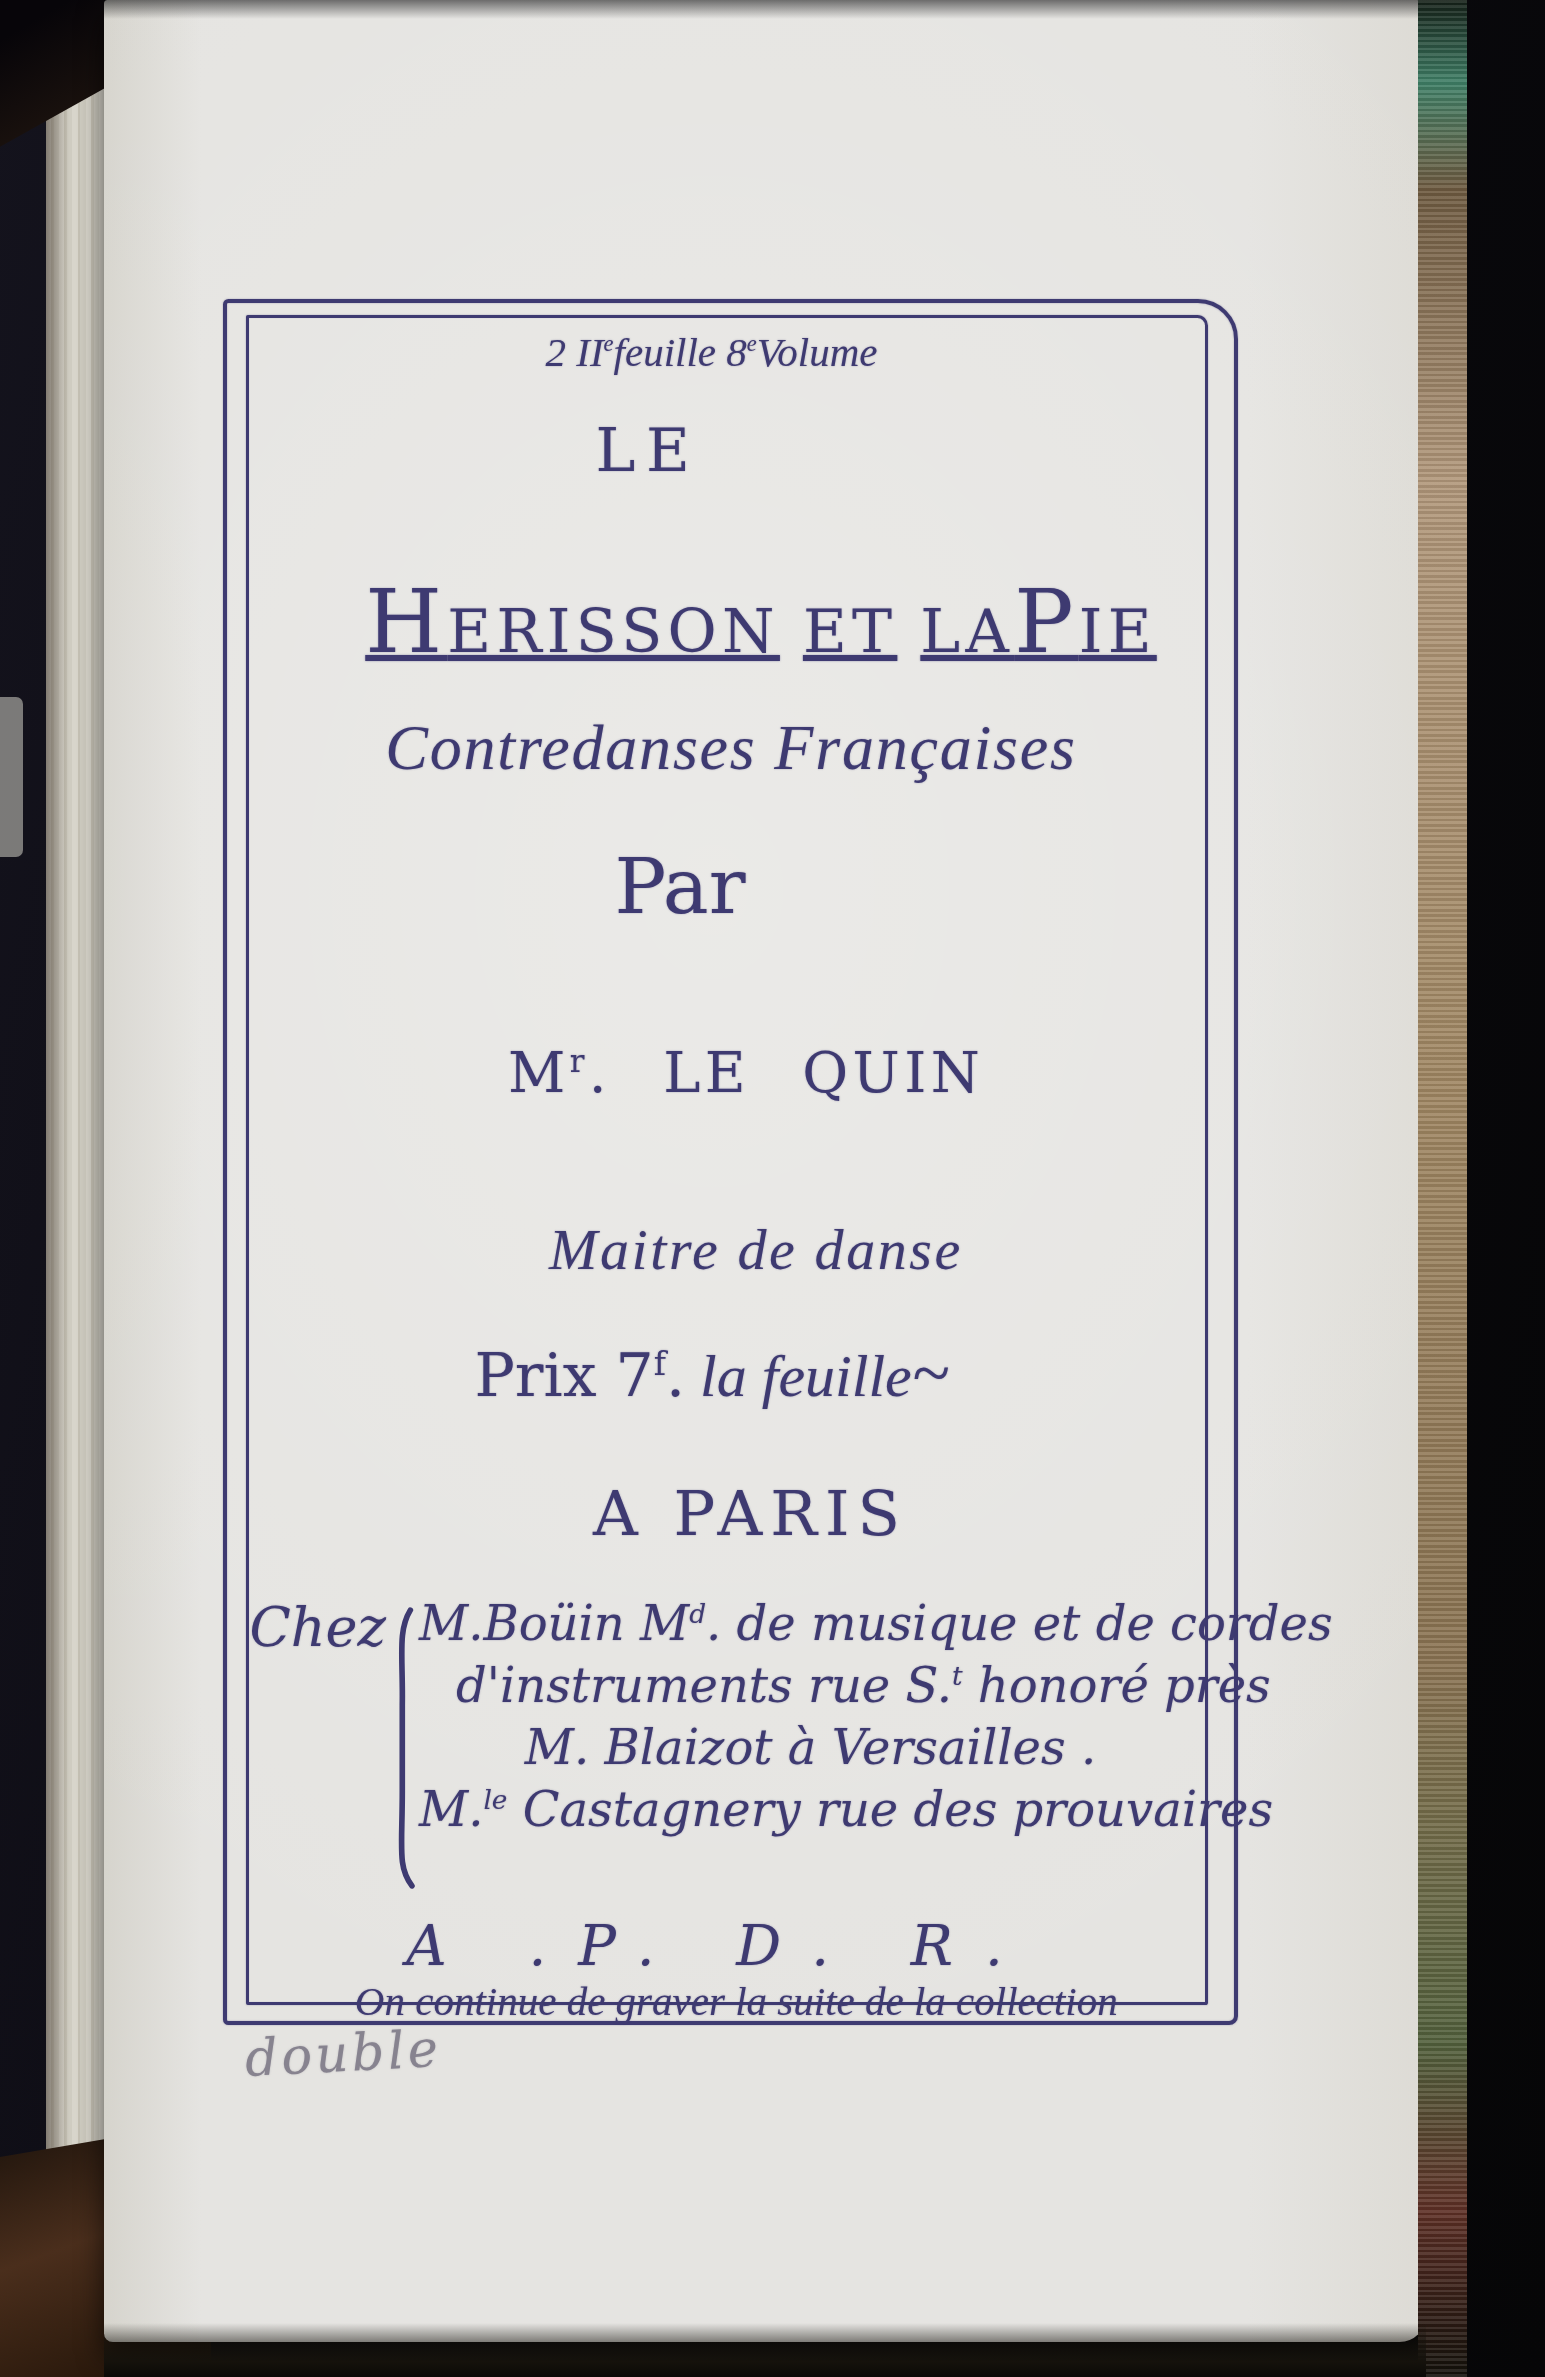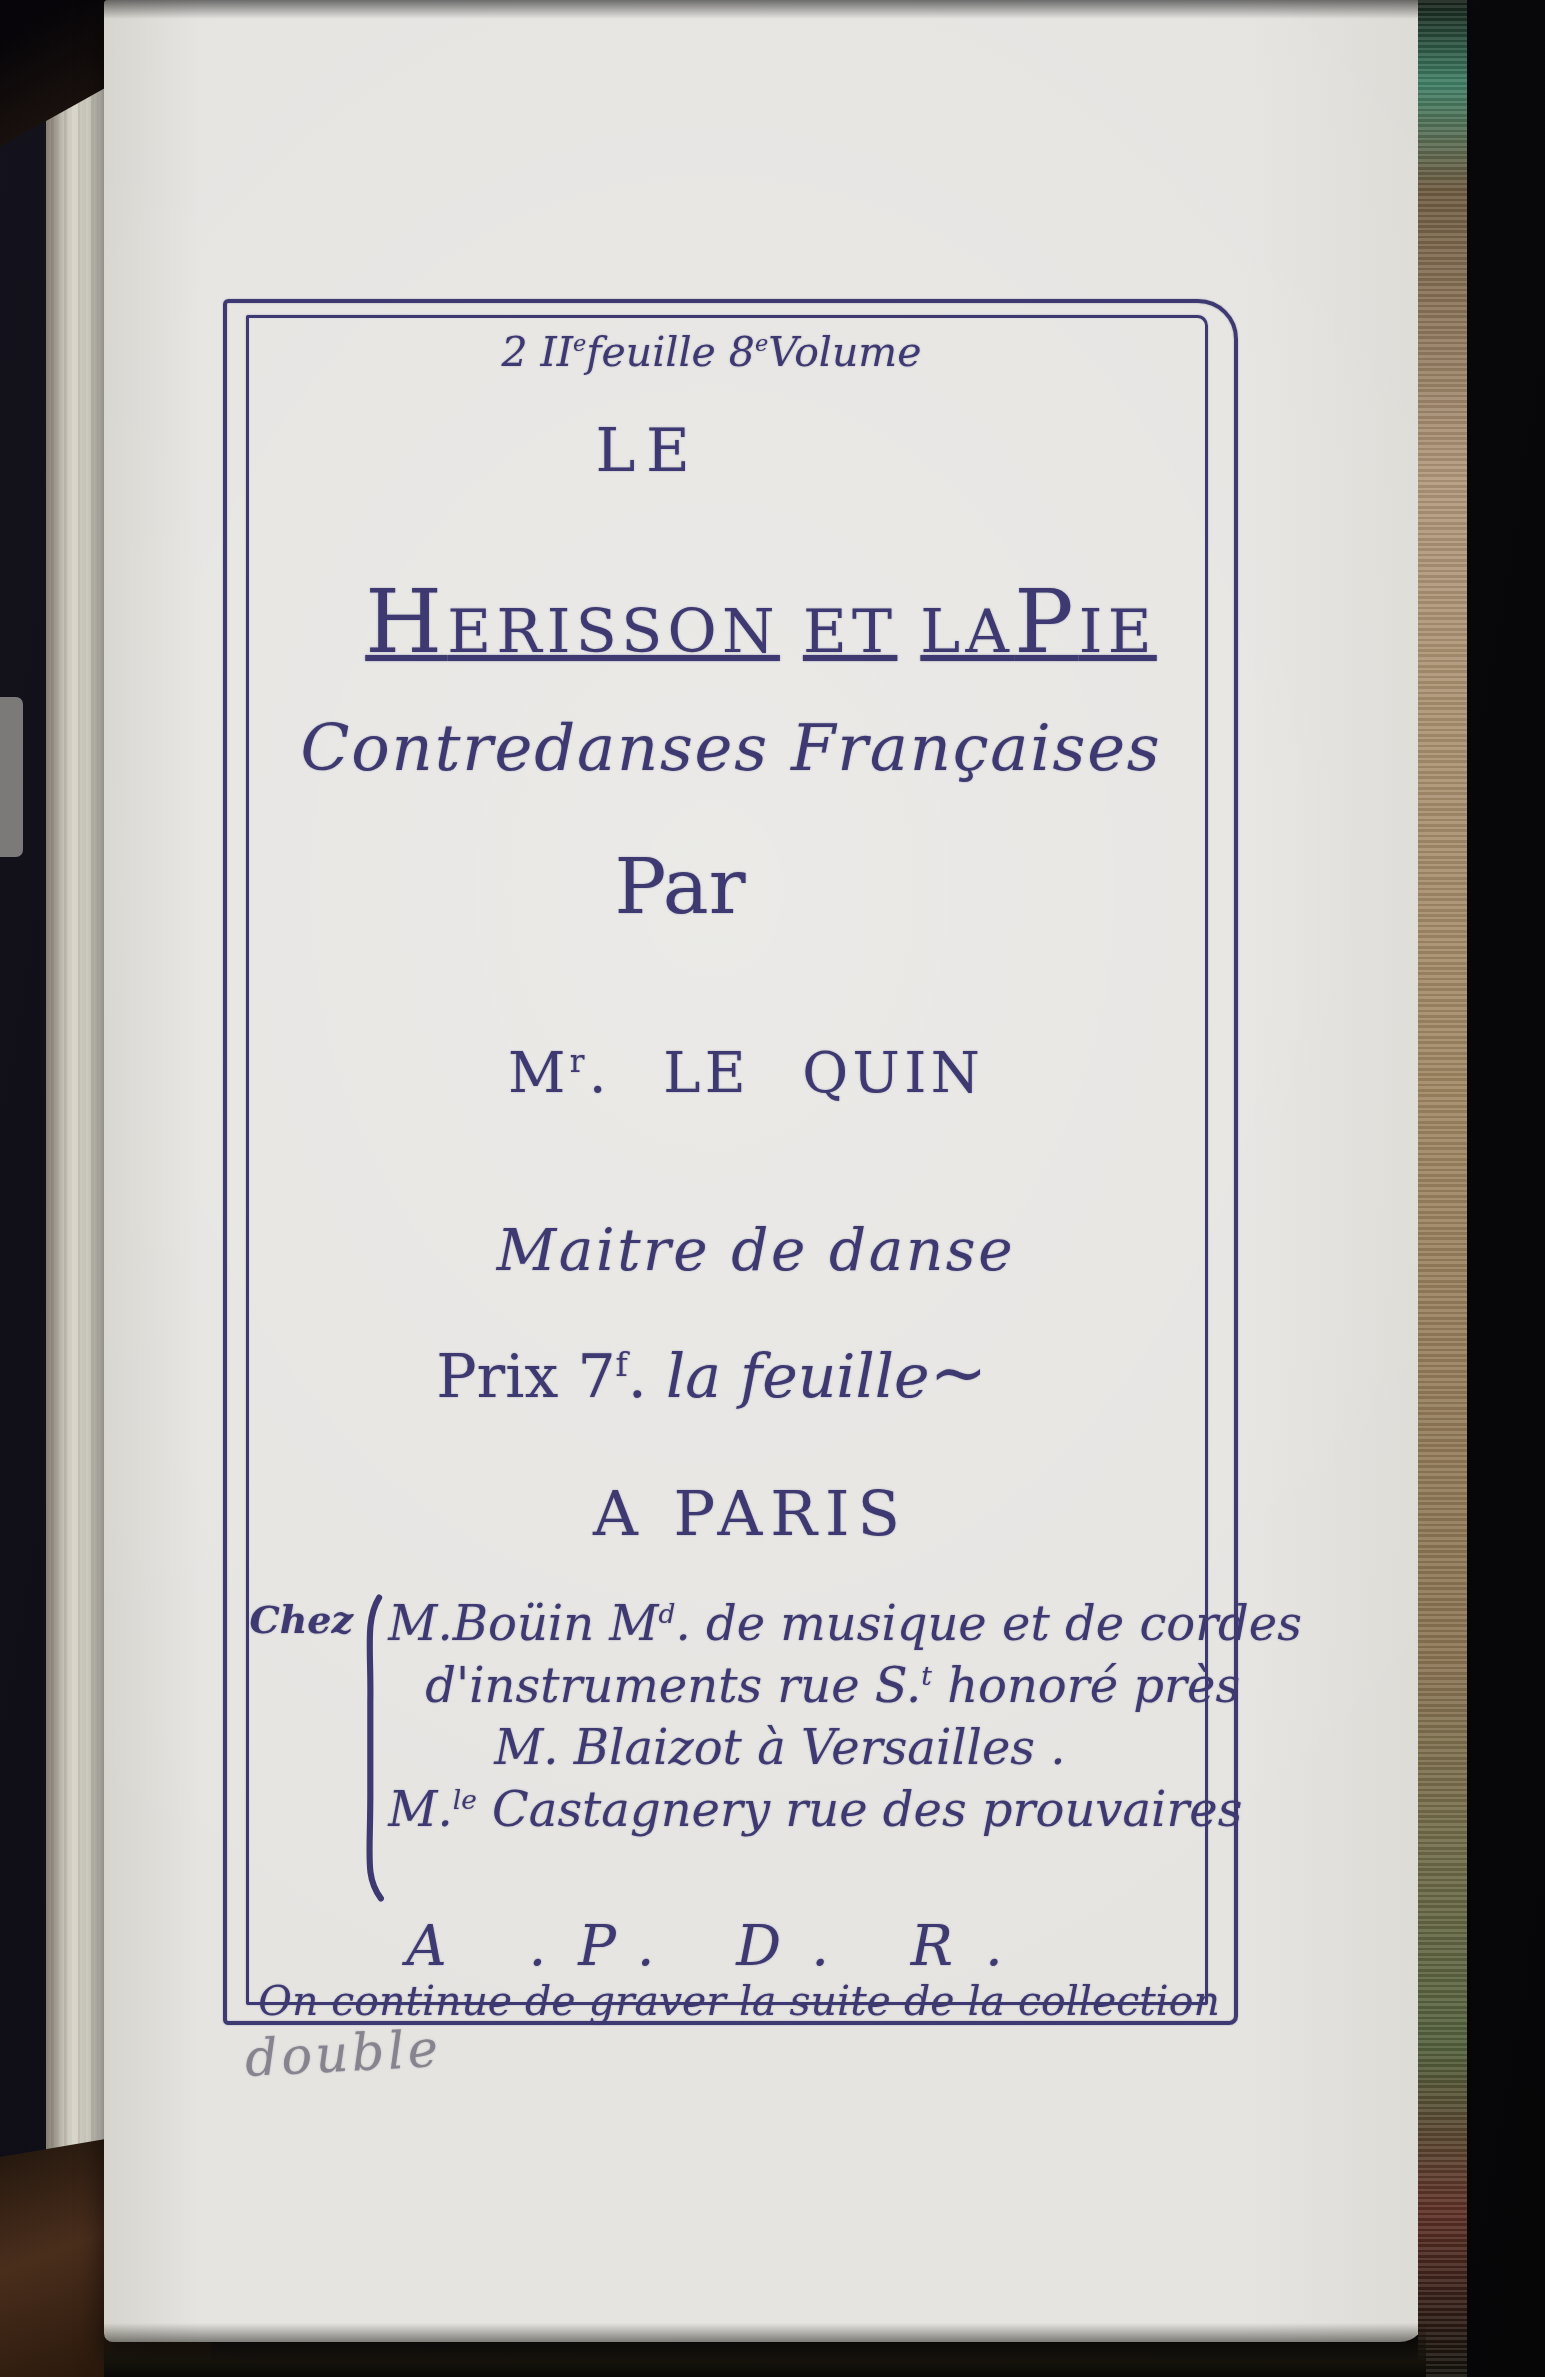--- a/index.html
+++ b/index.html
@@ -66,39 +66,39 @@
   }
   .frame-inner{
     position:absolute;left:246px;top:315px;width:956px;height:1684px;
     border:3.5px solid var(--ink);border-radius:1.8px 10.6px 2.6px 1.8px;
     box-shadow:0 0 1.8px var(--ink-soft), inset 0 0 0.9px var(--ink-soft);
   }
   
   .content{position:absolute;left:246px;top:299px;width:956px;height:1718px;color:var(--ink);}
   .content>div{position:absolute;left:0;width:100%;text-align:center;line-height:1;
     text-shadow:0 0 1.8px var(--ink-soft);white-space:nowrap;}
-  .script{font-style:italic;}
+  .script{font-style:italic;font-family:Liberation Serif, serif;}
   .sup{font-size:55%;vertical-align:super;line-height:0;}
 
   .annotation{top:33px;text-align:right;padding-right:25px;box-sizing:border-box;
     font-size:41px;font-style:italic;}
   .t-article{top:121px;font-size:60px;letter-spacing:10.6px;transform:translateX(-76px);}
   .t-main{top:279px;font-size:60px;letter-spacing:5.3px;transform:translateX(37px);text-decoration:underline;}
   .t-main .bigcap{font-size:88px;}
   .t-main .gap{display:inline-block;width:23px;}
   .t-sub{top:417px;font-size:64px;letter-spacing:1.8px;transform:translateX(7px);}
   .t-byline{top:549px;font-size:77px;transform:translateX(-44px);}
   .t-author{top:746px;font-size:56px;letter-spacing:4.4px;word-spacing:30px;transform:translateX(22px);}
   .t-role{top:922px;font-size:58px;letter-spacing:2.6px;transform:translateX(32px);}
   .t-price{top:1040px;font-size:60px;transform:translateX(-14px);}
   .t-price .flourish{font-size:1.15em;letter-spacing:-3.5px;}
   .t-city{top:1184px;font-size:62px;letter-spacing:8px;transform:translateX(26.4px);}
 
   .imprint{top:1293px;text-align:left;display:flex;align-items:flex-start;padding-left:3.5px;box-sizing:border-box;}
-  .imprint .chez{font-size:38px;font-style:italic;padding-top:8.8px;font-weight:bold;}
+  .imprint .chez{font-size:54px;font-style:italic;padding-top:8.8px;}
   .imprint .brace{margin:1.8px 3.5px 0 5.3px;color:var(--ink);}
   .imprint-lines{width:783px;font-size:48px;font-style:italic;}
   .imprint-lines .iline{height:62px;line-height:62px;white-space:nowrap;}
   .imprint-lines .ind{padding-left:37px;}
   .imprint-lines .ctr{text-align:center;}
 
   .t-privilege{top:1619px;font-size:56px;font-style:italic;letter-spacing:32px;transform:translateX(-3.5px);}
   .t-note{top:1682px;font-size:41px;font-style:italic;transform:translateX(12.3px);overflow:visible;}
 
   .pencil-note{

